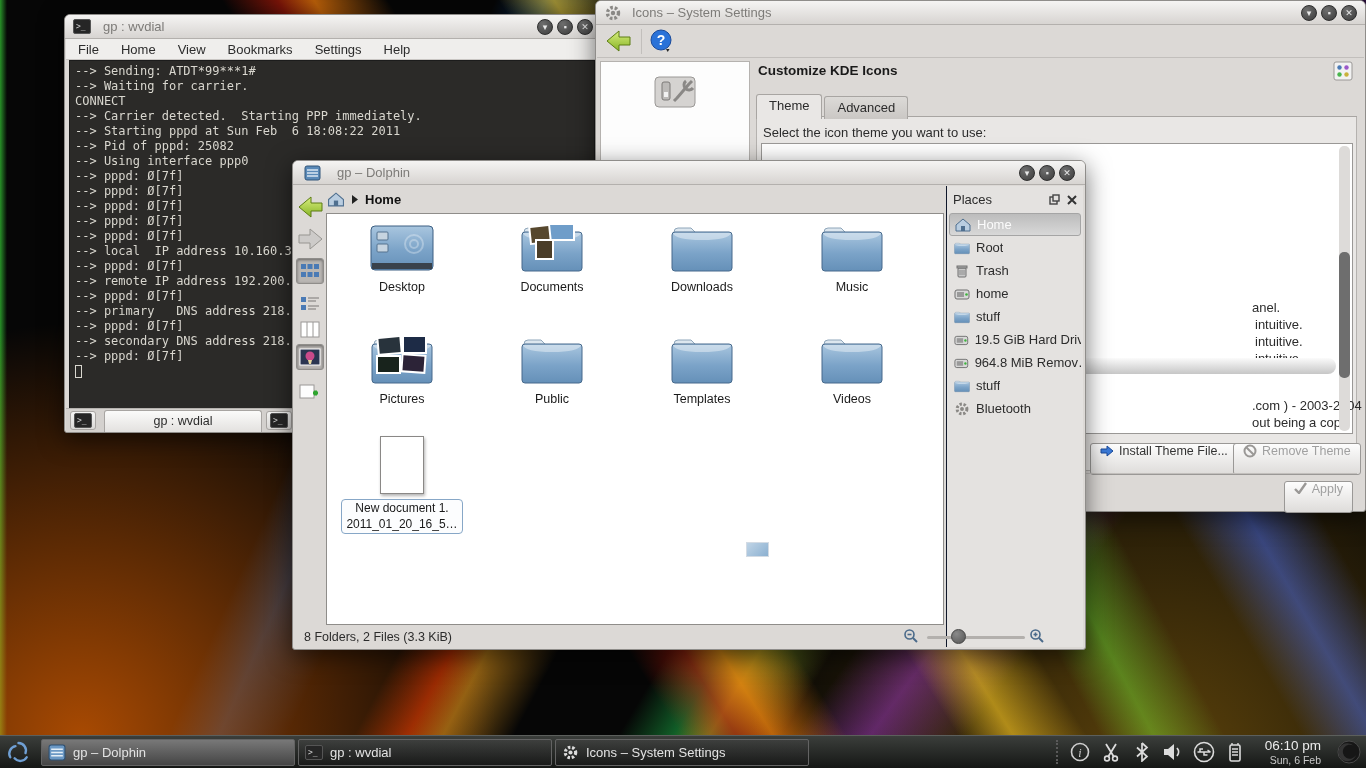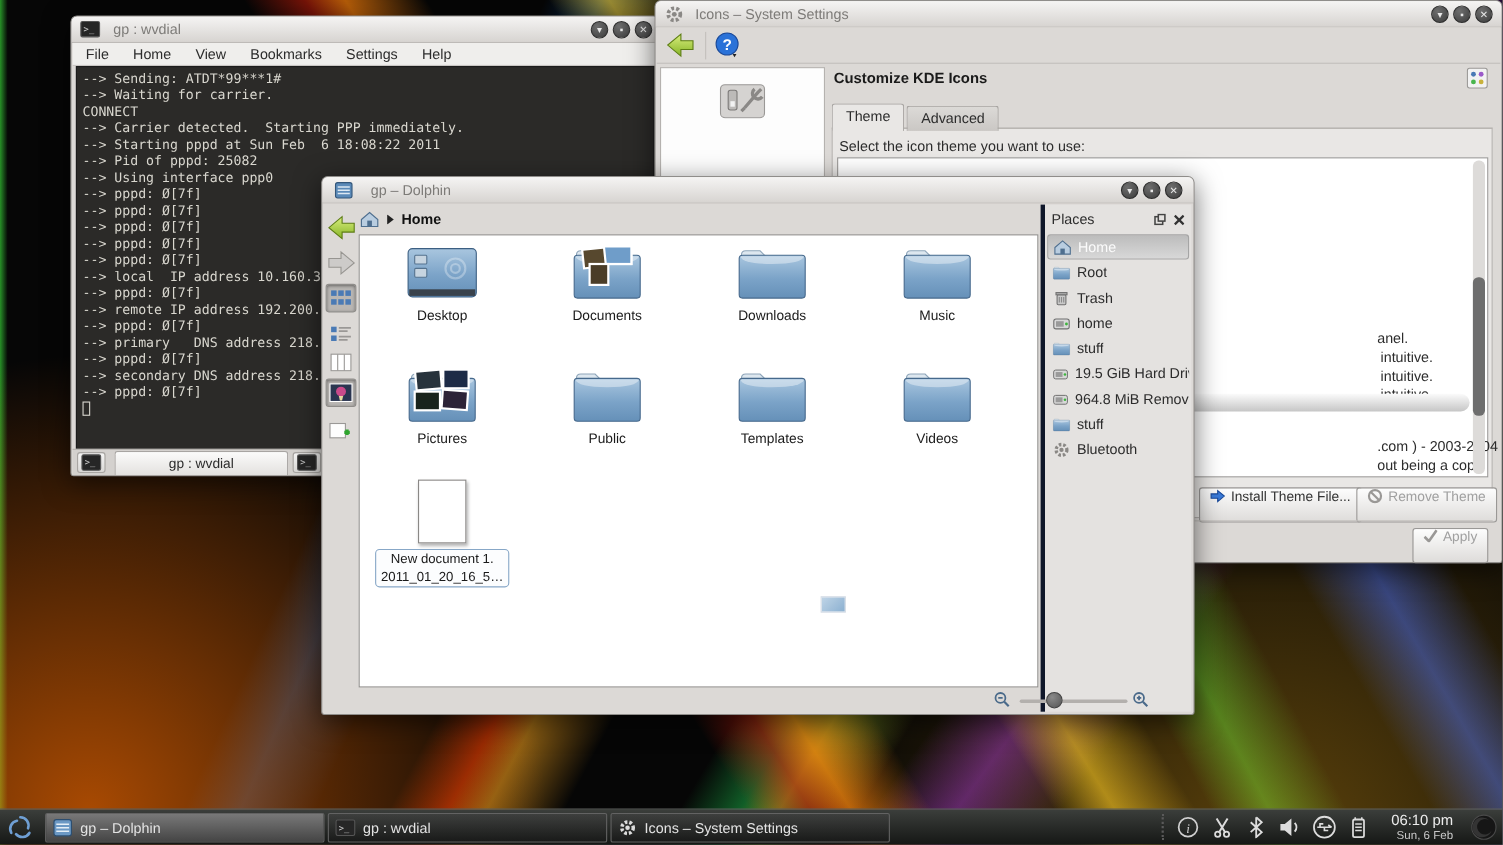--- a/index.html
+++ b/index.html
@@ -102,21 +102,21 @@
   .pagepreview { width:46px; height:62px; margin:0 auto; background:#fbfbf9; border:1px solid #9a9896;
                  box-shadow:1px 2px 3px rgba(0,0,0,.25); overflow:hidden; font-size:7px; color:#555;
                  text-align:center; word-break:break-all; line-height:1.18; padding:2px 1px; }
   #dolphin .status { position:absolute; left:1px; right:1px; bottom:0; height:25px; display:flex; align-items:center;
                      font-size:12.5px; color:#2c2c2c; padding-left:10px; }
   #dolphin .zoomslider { position:absolute; right:60px; bottom:7px; width:98px; height:10px; }
   #dolphin .ztrack { position:absolute; left:0; right:0; top:4px; height:3px; background:#b3b0ad; border-radius:2px; }
   #dolphin .zhandle { position:absolute; left:24px; top:-3px; width:15px; height:15px; border-radius:50%;
                       background:radial-gradient(circle at 35% 30%,#8a8a8a,#555); border:1px solid #444; }
   #dolphin .places { position:absolute; left:653px; top:25px; width:137px; bottom:2px; background:#e4e2e0;
-                     border-left:4px solid #0f172a; padding:4px 2px; }
+                     border-left:1px solid #0f172a; padding:4px 2px; }
   #dolphin .phead { display:flex; align-items:center; font-size:13px; color:#2c2c2c; padding:2px 4px 6px; }
   .pitem { display:flex; align-items:center; gap:6px; height:23px; padding-left:5px; font-size:13px; color:#2c2c2c;
            border-radius:3px; }
   .pitem.sel { background:linear-gradient(#bcbcbc,#d8d8d8); color:#fbfbfb; border:1px solid #a5a5a5; }
   .pitem span { white-space:nowrap; overflow:hidden; }
   .artifact { position:absolute; left:419px; top:328px; width:23px; height:15px; border:1px solid #cfd8e2;
               background:linear-gradient(135deg,#b9d0e4,#7fa8cc); opacity:.9; }
 
   
   #taskbar { position:absolute; left:0; bottom:0; width:1366px; height:33px; z-index:40;
@@ -542,20 +542,23 @@
         <span>stuff</span>
       </div>
       <div class="pitem">
         <svg width="16" height="16" viewBox="0 0 18 18">
             <use href="#g-gear"></use>
           </svg>
         <span>Bluetooth</span>
       </div>
     </div>
 
+    <div class="status">
+      <span>8 Folders, 2 Files (3.3 KiB)</span>
+    </div>
     <svg style="position:absolute;right:166px;bottom:5px" width="16" height="16" viewBox="0 0 16 16">
       <circle cx="6.5" cy="6.5" r="4.5" fill="none" stroke="#4a6a8a" stroke-width="1.6"></circle>
         <path d="M10 10 L14 14" stroke="#4a6a8a" stroke-width="2"></path>
         <path d="M4.5 6.5 h4" stroke="#4a6a8a" stroke-width="1.6"></path>
     </svg>
     <div class="zoomslider">
       <div class="ztrack"></div>
         <div class="zhandle"></div>
     </div>
     <svg style="position:absolute;right:40px;bottom:5px" width="16" height="16" viewBox="0 0 16 16">

